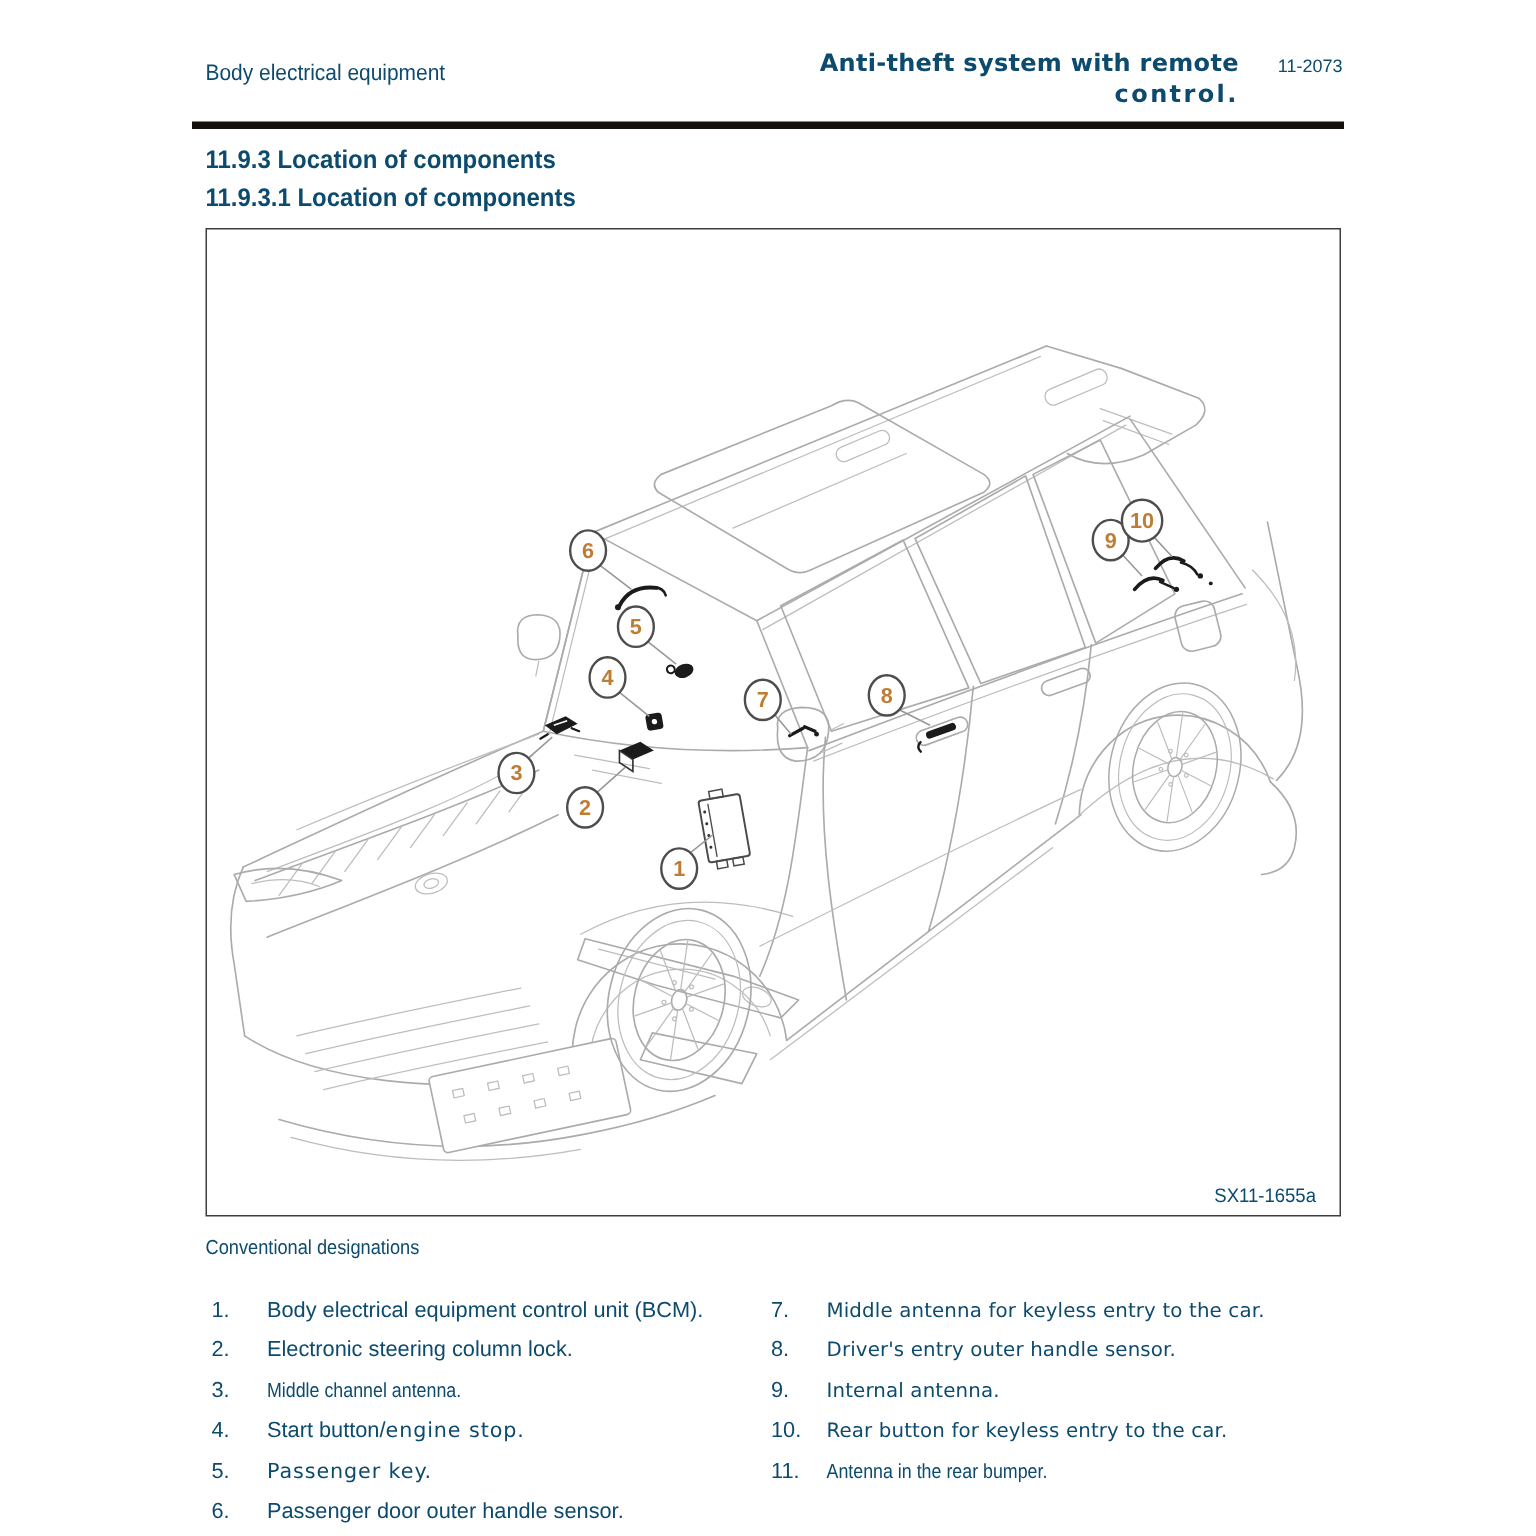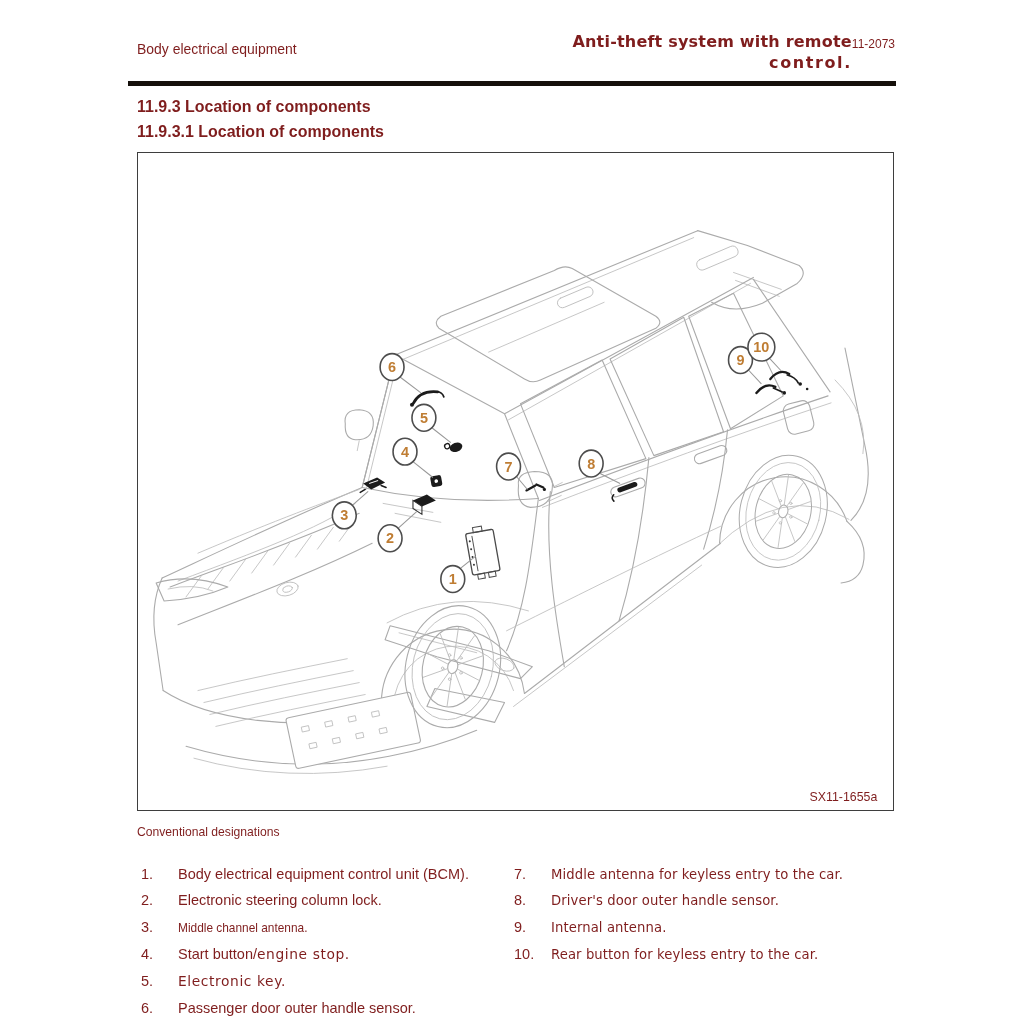--- a/index.html
+++ b/index.html
@@ -1,22 +1,22 @@
 <!DOCTYPE html>
 <html><head>
 <meta charset="utf-8">
 <style>
   html,body{margin:0;padding:0;background:#ffffff;}
   .canvas{position:relative;width:1024px;height:1024px;background:#fff;overflow:hidden;
-          font-family:"Liberation Sans",sans-serif;color:#7f1d1d;}
+          font-family:"Liberation Sans",sans-serif;color:#0c4a6e;}
   .page{position:absolute;left:137px;top:0;width:758px;}
   
   .hdr{display:flex;justify-content:space-between;align-items:flex-start;margin-top:32px;}
   .hdr-left{font-size:15px;padding-top:8px;transform:scaleX(.93);transform-origin:left;white-space:nowrap;}
-  .hdr-right{display:flex;align-items:flex-start;gap:0;}
+  .hdr-right{display:flex;align-items:flex-start;gap:26px;}
   .hdr-title{font-family:"DejaVu Sans",sans-serif;font-weight:600;font-size:16px;line-height:1.3;
              text-align:right;letter-spacing:.2px;}
   .hdr-title .l2{letter-spacing:1.6px;}
   .pageno{font-size:12px;padding-top:5px;white-space:nowrap;}
   .rule{height:5px;background:#15100b;margin-top:7px;margin-left:-9px;width:768px;}
   .h2,.h3{font-weight:700;font-size:17px;transform:scaleX(.94);transform-origin:left;
           margin:0;white-space:nowrap;}
   .h2{margin-top:11px;}
   .h3{margin-top:5px;}
   
@@ -342,38 +342,42 @@
       <div class="li">
         <span class="num">3.</span>
         <span class="t-cond">Middle channel antenna.</span>
       </div>
       <div class="li">
         <span class="num">4.</span>
         <span class="nowrap"><span>Start button/</span><span class="t-wide">engine stop.</span></span>
       </div>
       <div class="li">
         <span class="num">5.</span>
-        <span class="t-wide nowrap">Electronic key.</span>
+        <span class="t-wide nowrap">Passenger key.</span>
       </div>
       <div class="li">
         <span class="num">6.</span>
         <span class="nowrap">Passenger door outer handle sensor.</span>
       </div>
       <div class="li">
         <span class="num">7.</span>
         <span class="t-semi nowrap">Middle antenna for keyless entry to the car.</span>
       </div>
       <div class="li">
         <span class="num">8.</span>
-        <span class="t-semi nowrap">Driver's door outer handle sensor.</span>
+        <span class="t-semi nowrap">Driver's entry outer handle sensor.</span>
       </div>
       <div class="li">
         <span class="num">9.</span>
         <span class="t-semi nowrap">Internal antenna.</span>
       </div>
       <div class="li">
         <span class="num">10.</span>
         <span class="t-semi nowrap">Rear button for keyless entry to the car.</span>
       </div>
+      <div class="li">
+        <span class="num">11.</span>
+        <span class="t-cond">Antenna in the rear bumper.</span>
+      </div>
     </div>
 
   </div>
 </div>
 
 </body></html>

